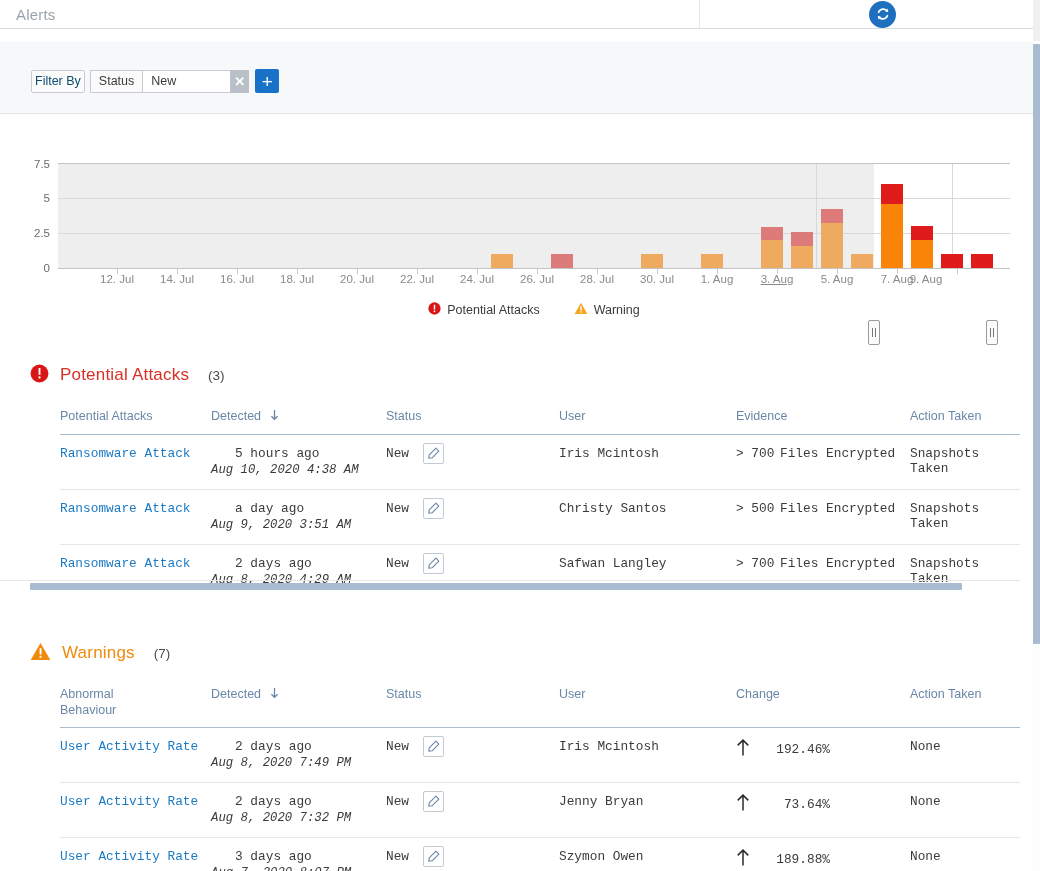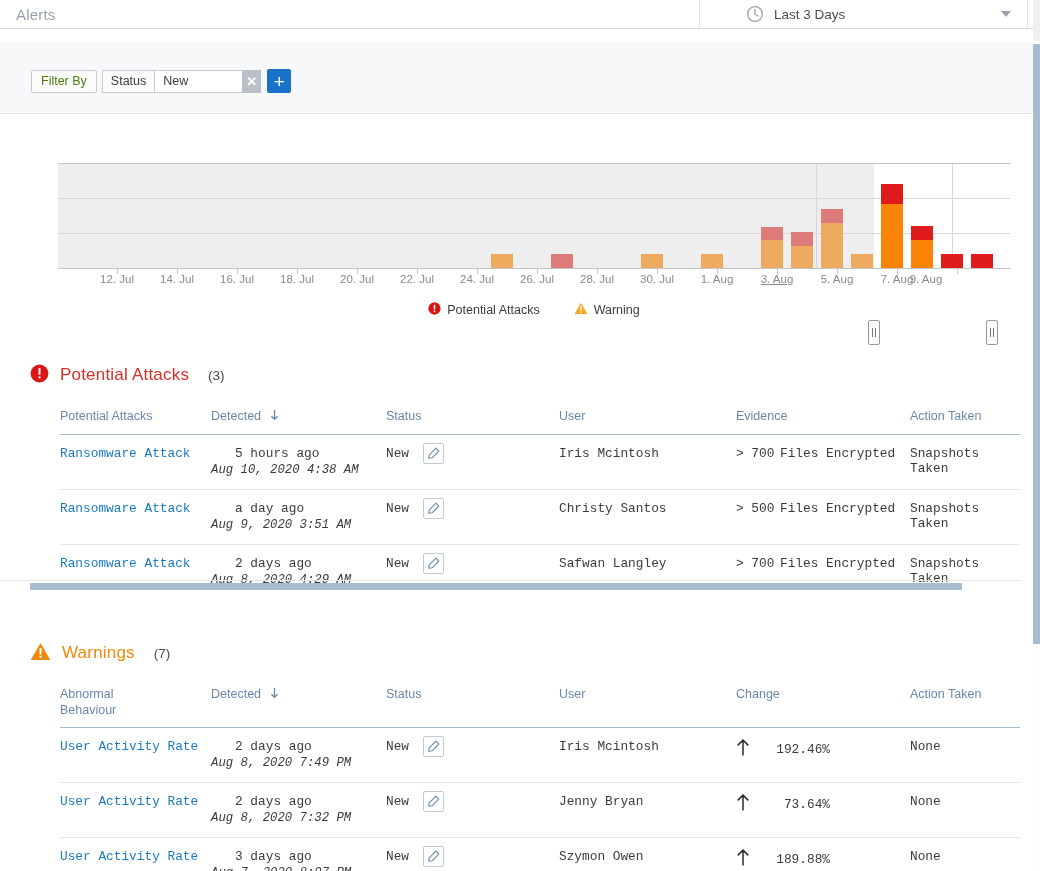--- a/index.html
+++ b/index.html
@@ -41,22 +41,22 @@
     display:flex;align-items:center;justify-content:center;cursor:pointer;
   }
 
   
   .filterbar {
     position:absolute; left:0; top:42px; width:1033px; height:72px;
     background:#f7f8f9; border-bottom:1px solid #e1e5ea;
   }
   .filter-group { position:absolute; left:31px; top:69px; display:flex; align-items:center; }
   .fbtn {
-    height:23px; padding:0 9px; display:flex; align-items:center;
-    background:#fbfbfb; border:1px solid #c8ccd2; font-size:12.5px; color:#4d7c0f;
+    height:23px; padding:0 3px; display:flex; align-items:center;
+    background:#fbfbfb; border:1px solid #c8ccd2; font-size:12.5px; color:#0c4a6e;
     cursor:pointer;
   }
   .fbtn.filterby { border-radius:2px; }
   .fgap { width:5px; }
   .fchip { display:flex; align-items:stretch; height:23px; }
   .fchip .lbl {
     padding:0 8px; display:flex; align-items:center; background:#fbfbfb;
     border:1px solid #c8ccd2; border-right:none; font-size:12.5px; color:#3c3c3c;
   }
   .fchip .val {
@@ -153,30 +153,20 @@
   .vtop-corner { position:absolute; right:0; top:0; width:7px; height:41px; background:#eef0f2; }
 </style>
 </head>
 <body>
 
 <div id="app">
 
   <div class="topbar">
     <div class="topbar-title">Alerts</div>
 
-    <div class="daterange">
-      <span class="clock-ic">
-        <svg width="18" height="18" viewBox="0 0 18 18">
-          <circle cx="9" cy="9" r="7.4" fill="none" stroke="#9aa3ad" stroke-width="1.3"></circle>
-          <path d="M9 4.6V9.2l3 1.8" fill="none" stroke="#9aa3ad" stroke-width="1.3" stroke-linecap="round"></path>
-        </svg>
-      </span>
-      <span class="daterange-label">Last 3 Days</span>
-      <span class="caret-down"></span>
-    </div>
 
     <div class="refresh-wrap">
       <div class="refresh-btn">
         <svg width="16" height="16" viewBox="0 0 16 16">
           <path d="M12.4 5.2A5 5 0 0 0 3.6 6.3" fill="none" stroke="#fff" stroke-width="1.7" stroke-linecap="round"></path>
           <path d="M3.6 10.8a5 5 0 0 0 8.8-1.1" fill="none" stroke="#fff" stroke-width="1.7" stroke-linecap="round"></path>
           <path d="M12.9 2.6v2.9h-2.9z" fill="#fff"></path>
           <path d="M3.1 13.4v-2.9h2.9z" fill="#fff"></path>
         </svg>
       </div>
@@ -198,20 +188,26 @@
   <div class="chart-wrap">
     <div class="plot">
       <div class="plot-white"></div>
       <div class="gridline" style="top:34px"></div>
       <div class="gridline" style="top:69px"></div>
       <div class="vgrid" style="left:758px"></div>
       <div class="vgrid" style="left:894px"></div>
     </div>
     <div class="axis-base"></div>
 
+    <div class="ylabels">
+      <span style="top:-4px">7.5</span>
+      <span style="top:30px">5</span>
+      <span style="top:65px">2.5</span>
+      <span style="top:100px">0</span>
+    </div>
 
     <div class="bars" id="bars-layer">
         <div class="bar" style="left: 433px; width: 22px; height: 14px; background: rgb(238, 170, 95);"></div>
         <div class="bar" style="left: 493px; width: 22px; bottom: 0px; height: 14px; background: rgb(221, 123, 123);"></div>
         <div class="bar" style="left: 583px; width: 22px; height: 14px; background: rgb(238, 170, 95);"></div>
         <div class="bar" style="left: 643px; width: 22px; height: 14px; background: rgb(238, 170, 95);"></div>
         <div class="bar" style="left: 703px; width: 22px; height: 28px; background: rgb(238, 170, 95);"></div>
         <div class="bar" style="left: 703px; width: 22px; bottom: 28px; height: 12.6px; background: rgb(221, 123, 123);"></div>
         <div class="bar" style="left: 733px; width: 22px; height: 22.4px; background: rgb(238, 170, 95);"></div>
         <div class="bar" style="left: 733px; width: 22px; bottom: 22.4px; height: 14px; background: rgb(221, 123, 123);"></div>

